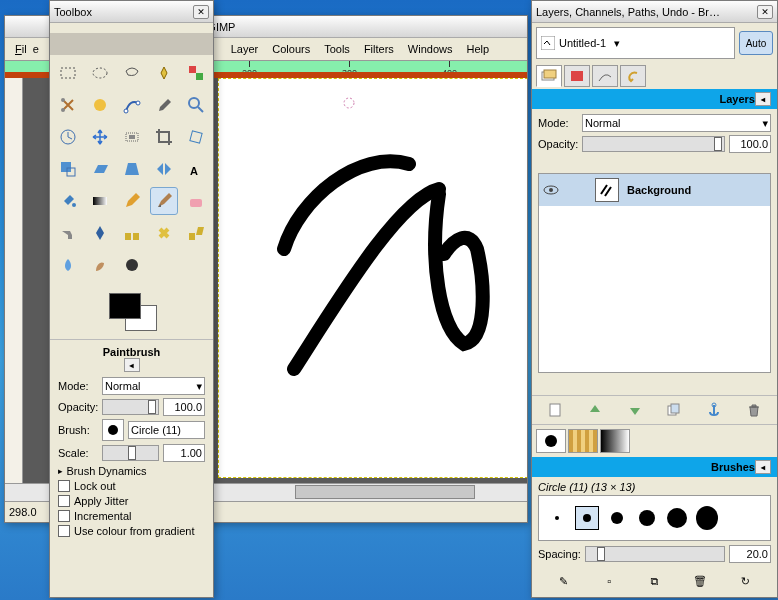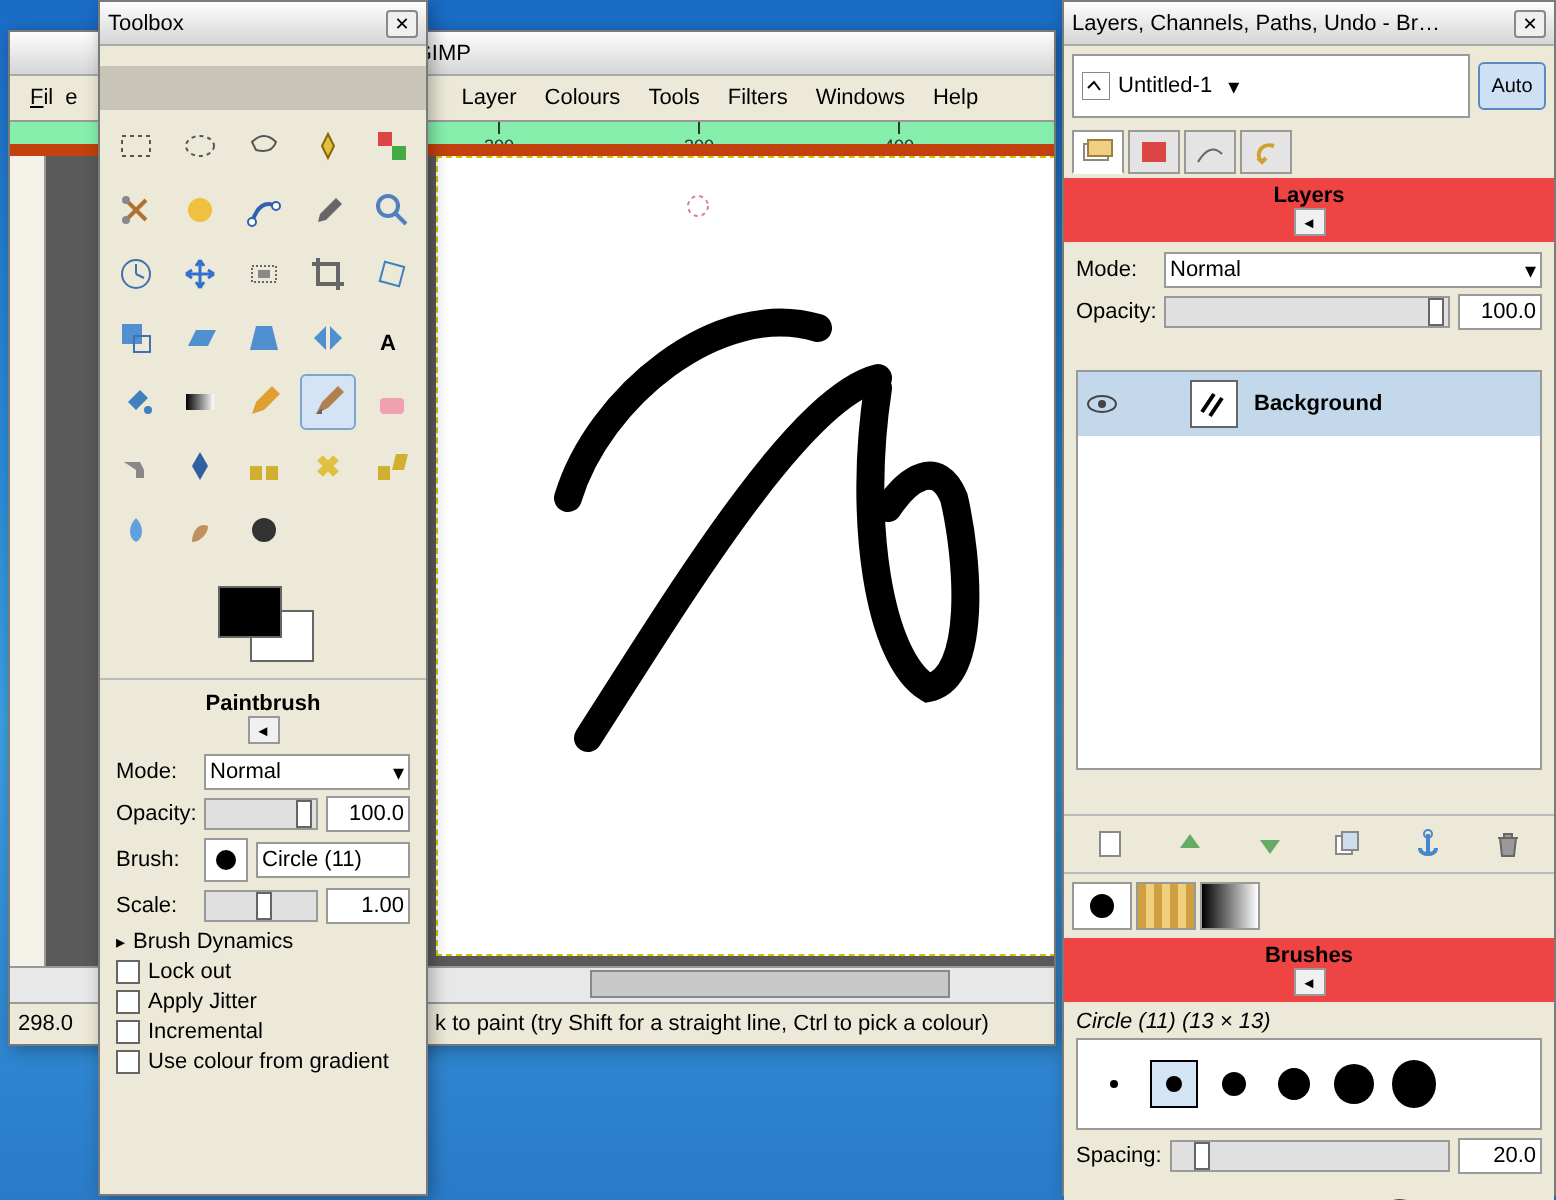--- a/index.html
+++ b/index.html
@@ -50,21 +50,21 @@
 .small-arrow-btn { width: 16px; height: 14px; border: 1px solid #999; background: #f0f0f0; display: inline-flex; align-items: center; justify-content: center; font-size: 8px; cursor: pointer; }
 
 
 .layers-win { right: 0; top: 0; width: 247px; height: 598px; z-index: 8; }
 .dock-top { padding: 4px; display: flex; gap: 4px; align-items: center; background: #ece9d8; }
 .image-select { flex: 1; border: 1px solid #999; background: #fff; height: 32px; display: flex; align-items: center; padding: 0 4px; gap: 4px; }
 .auto-btn { width: 34px; height: 24px; border: 1px solid #5a8ac0; background: #cde0f4; border-radius: 3px; display: flex; align-items: center; justify-content: center; font-size: 10px; cursor: pointer; }
 .tab-row { display: flex; gap: 2px; padding: 2px 4px; background: #ece9d8; }
 .tab-btn { width: 26px; height: 22px; border: 1px solid #999; background: #e4e4e4; display: flex; align-items: center; justify-content: center; cursor: pointer; }
 .tab-btn.active { background: #fff; border-bottom: 1px solid #fff; }
-.section-hdr { font-weight: bold; padding: 3px 6px; background: #ef4444; display: flex; justify-content: flex-end; align-items: center; flex-direction: column; }
+.section-hdr { font-weight: bold; padding: 3px 6px; background: #0ea5e9; display: flex; justify-content: flex-end; align-items: center; }
 .layers-body { background: #ece9d8; padding: 2px 6px; }
 .layer-list { height: 200px; background: #fff; border: 1px solid #999; margin: 20px 0; }
 .layer-row { display: flex; align-items: center; height: 32px; padding: 0 4px; gap: 8px; background: #c4d8ec; }
 .eye { width: 16px; height: 16px; }
 .layer-thumb { width: 24px; height: 24px; background: #fff; border: 1px solid #666; display: flex; align-items: center; justify-content: center; }
 .layer-btns { display: flex; justify-content: space-around; padding: 3px; background: #ece9d8; border-top: 1px solid #bbb; }
 .layer-action { width: 22px; height: 22px; border: 1px solid transparent; display: flex; align-items: center; justify-content: center; cursor: pointer; }
 .gradient-tabs { display: flex; gap: 2px; padding: 4px; background: #ece9d8; border-top: 1px solid #bbb; }
 .grad-tab { width: 30px; height: 24px; border: 1px solid #999; }
 .brushes-section { background: #ece9d8; padding: 2px 6px; }
@@ -108,21 +108,20 @@
       </div>
     </div>
   </div>
   <div class="scrollbar-h">
     <div style="width:210px"></div>
     <div class="thumb"></div>
   </div>
   <div class="statusbar">
     <span>298.0</span>
     <span style="width:165px"></span>
-    <span>k to paint (try Shift for a straight line, Ctrl to pick a colour)</span>
   </div>
 </div>
 
 <div class="window toolbox">
   <div class="titlebar">
     <span>Toolbox</span>
     <span class="spacer"></span>
     <span class="closebtn">✕</span>
   </div>
   <div class="tool-dropdown-indicator"></div>

